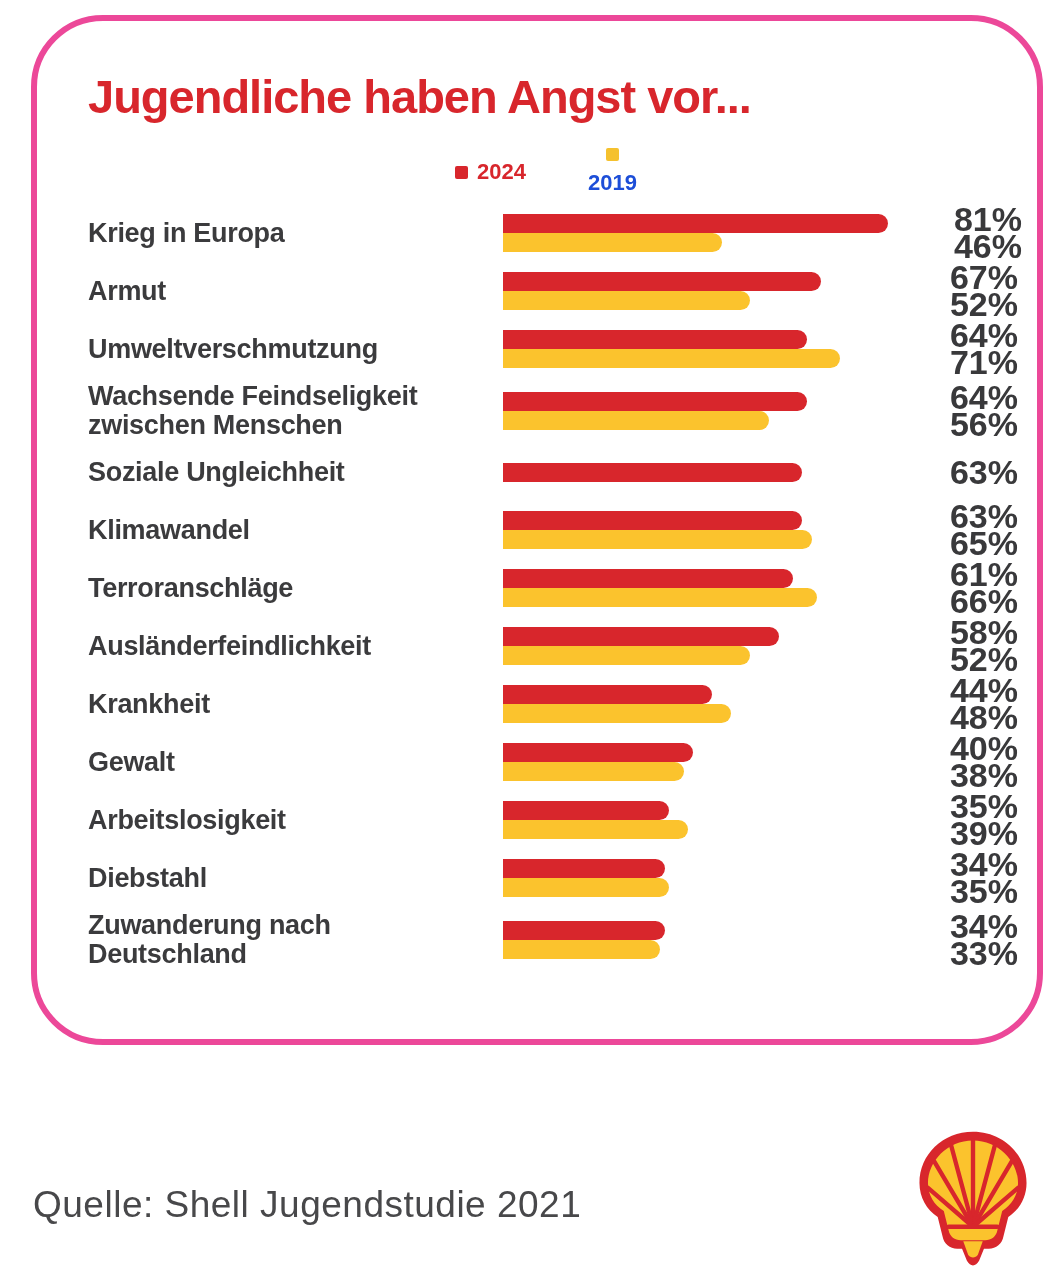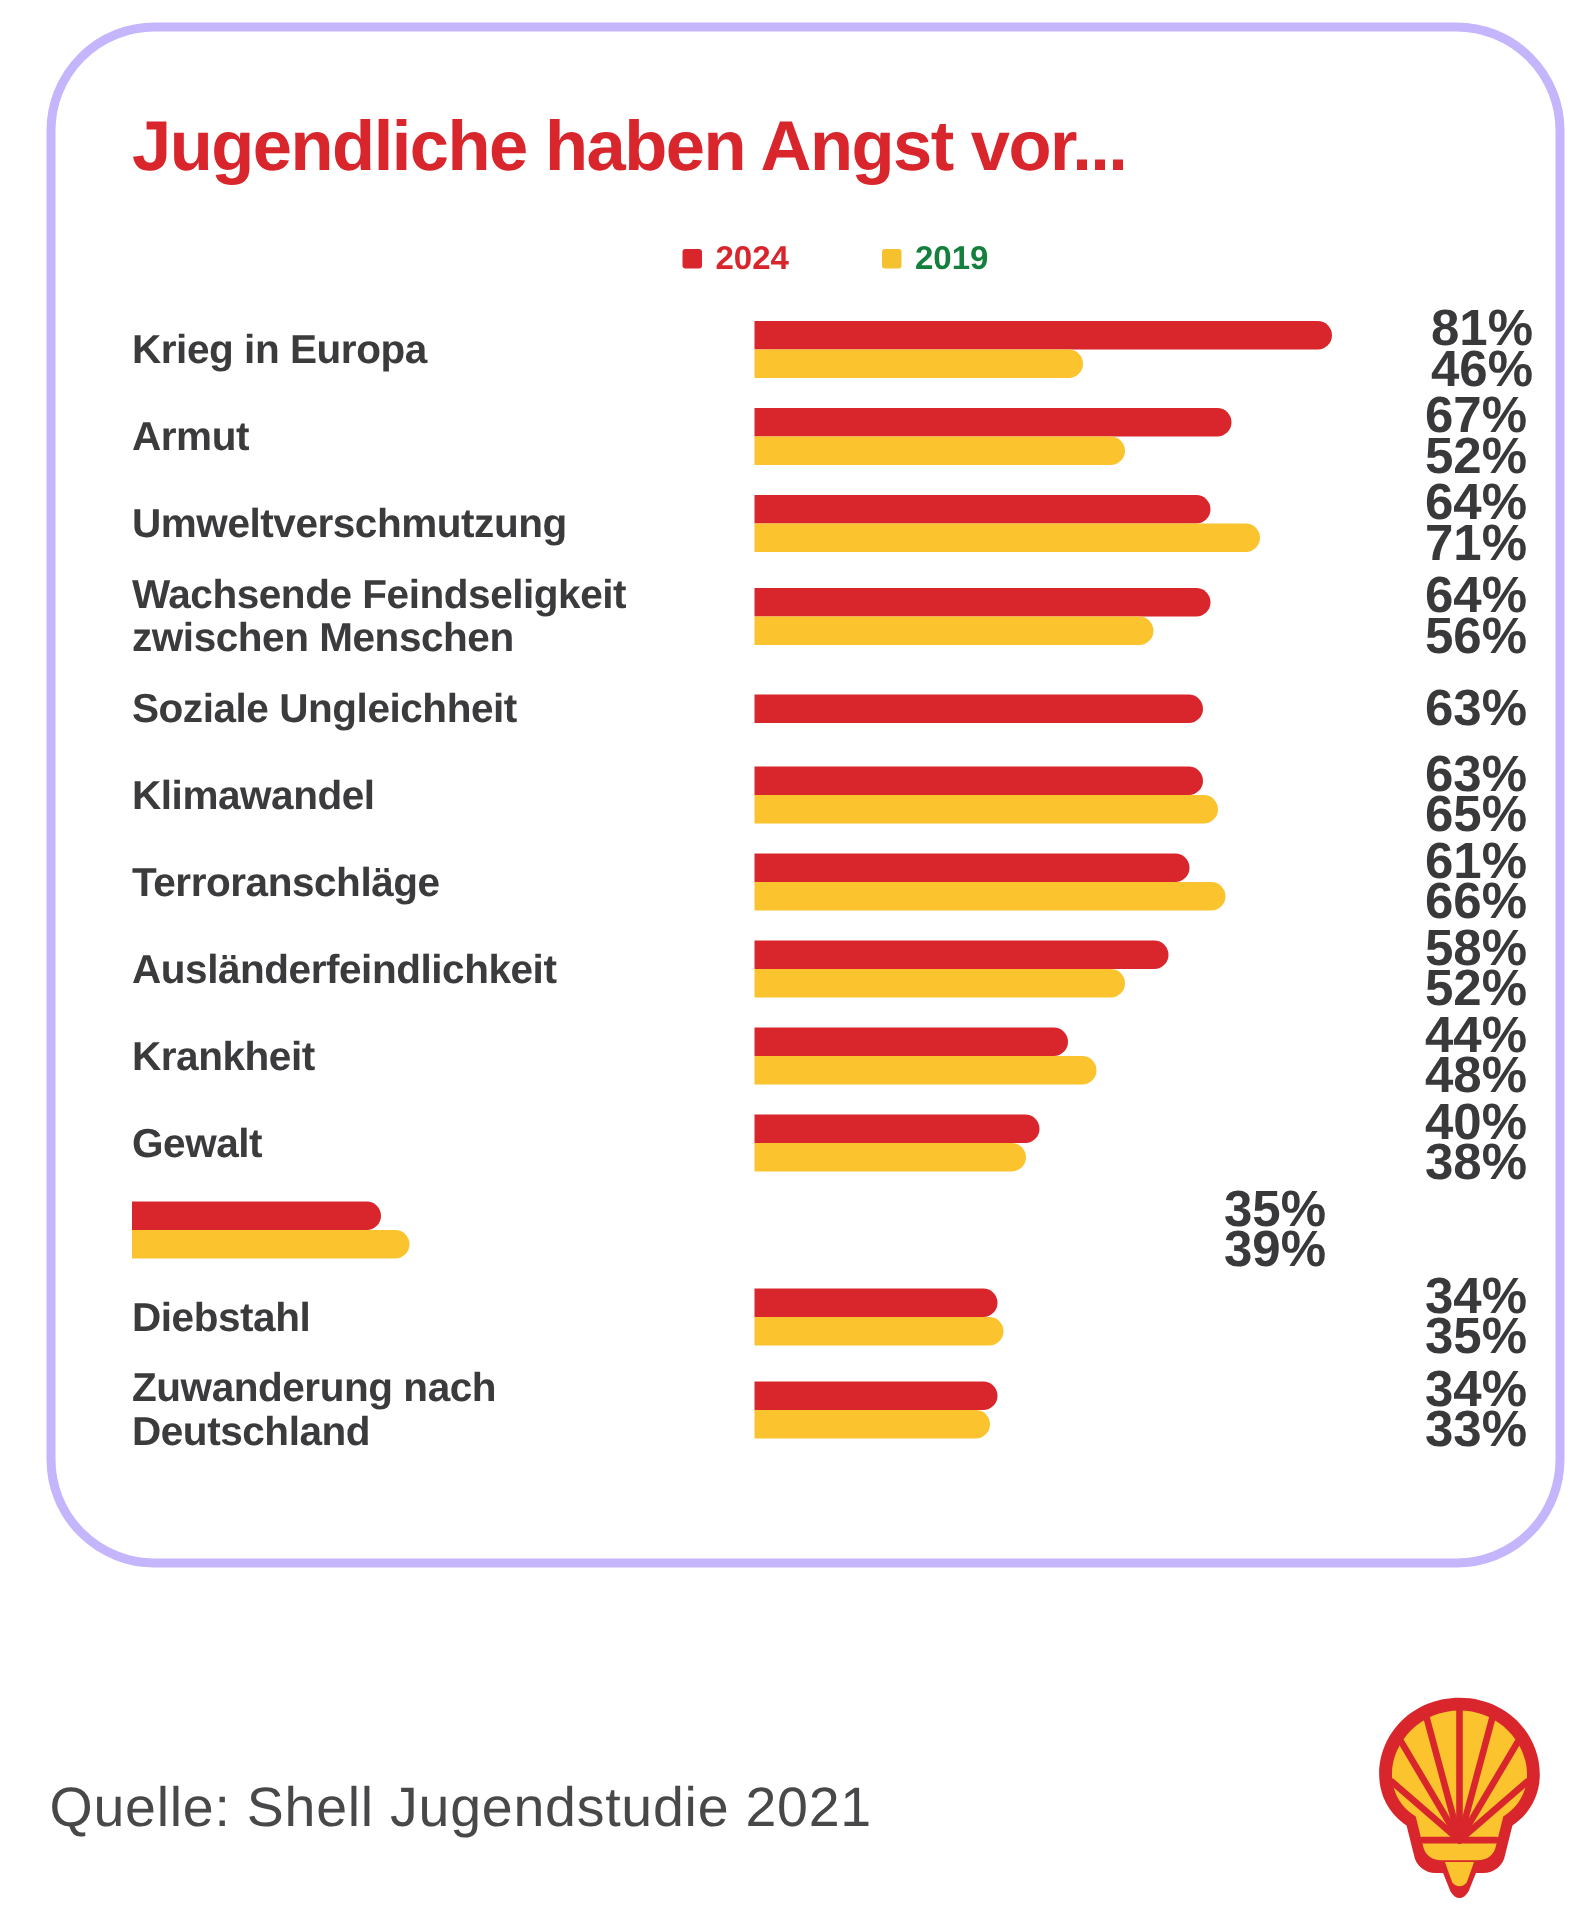--- a/index.html
+++ b/index.html
@@ -1,27 +1,27 @@
 <!DOCTYPE html>
 <html><head>
 <meta charset="utf-8">
 <style>
   html,body{margin:0;padding:0;background:#ffffff;}
   body{width:1062px;height:1280px;position:relative;overflow:hidden;
        font-family:"Liberation Sans",sans-serif;}
   .card{position:absolute;left:31px;top:15px;width:1000px;height:1018px;
-        border:6px solid #c4b5fd;border-radius:72px;background:#ffffff;}
+        border:6px solid #ec4899;border-radius:72px;background:#ffffff;}
   .title{margin:48px 0 0 51px;font-size:47px;font-weight:bold;color:#D8262C;
          letter-spacing:-1px;}
   .legend{display:flex;align-items:center;gap:62px;margin:30px 0 0 418px;height:36px;}
   .legend-item{display:flex;align-items:center;gap:9px;font-size:22px;font-weight:bold;}
   .legend-swatch{width:13px;height:13px;border-radius:2px;display:inline-block;}
   .legend-item.y2024{color:#D8262C;}
   .legend-item.y2024 .legend-swatch{background:#D8262C;}
-  .legend-item.y2019{color:#15803d;}
+  .legend-item.y2019{color:#1d4ed8;flex-direction:column;}
   .legend-item.y2019 .legend-swatch{background:#F5C12E;}
   .chart{margin:14px 0 0 51px;width:930px;}
   .row{display:grid;grid-template-columns:367px 1fr 86px;align-items:center;height:58px;gap:48px;}
   .row.tall{height:65px;}
   .row-label{font-size:27px;font-weight:bold;color:#3B3B3D;line-height:29px;
              letter-spacing:-0.3px;}
   .bars{display:flex;flex-direction:column;justify-content:center;}
   .bar{height:19px;border-radius:0 10px 10px 0;}
   .bar.b2024{background:#D8262C;}
   .bar.b2019{background:#FBC32D;}
@@ -150,20 +150,21 @@
         <div class="bars">
           <div class="bar b2024" style="width: 190px;"></div>
           <div class="bar b2019" style="width: 181px;"></div>
         </div>
         <div class="vals">
           <div>40%</div>
           <div>38%</div>
         </div>
       </div>
       <div class="row">
+        <div class="row-label">Arbeitslosigkeit</div>
         <div class="bars">
           <div class="bar b2024" style="width: 166px;"></div>
           <div class="bar b2019" style="width: 185px;"></div>
         </div>
         <div class="vals">
           <div>35%</div>
           <div>39%</div>
         </div>
       </div>
       <div class="row">

